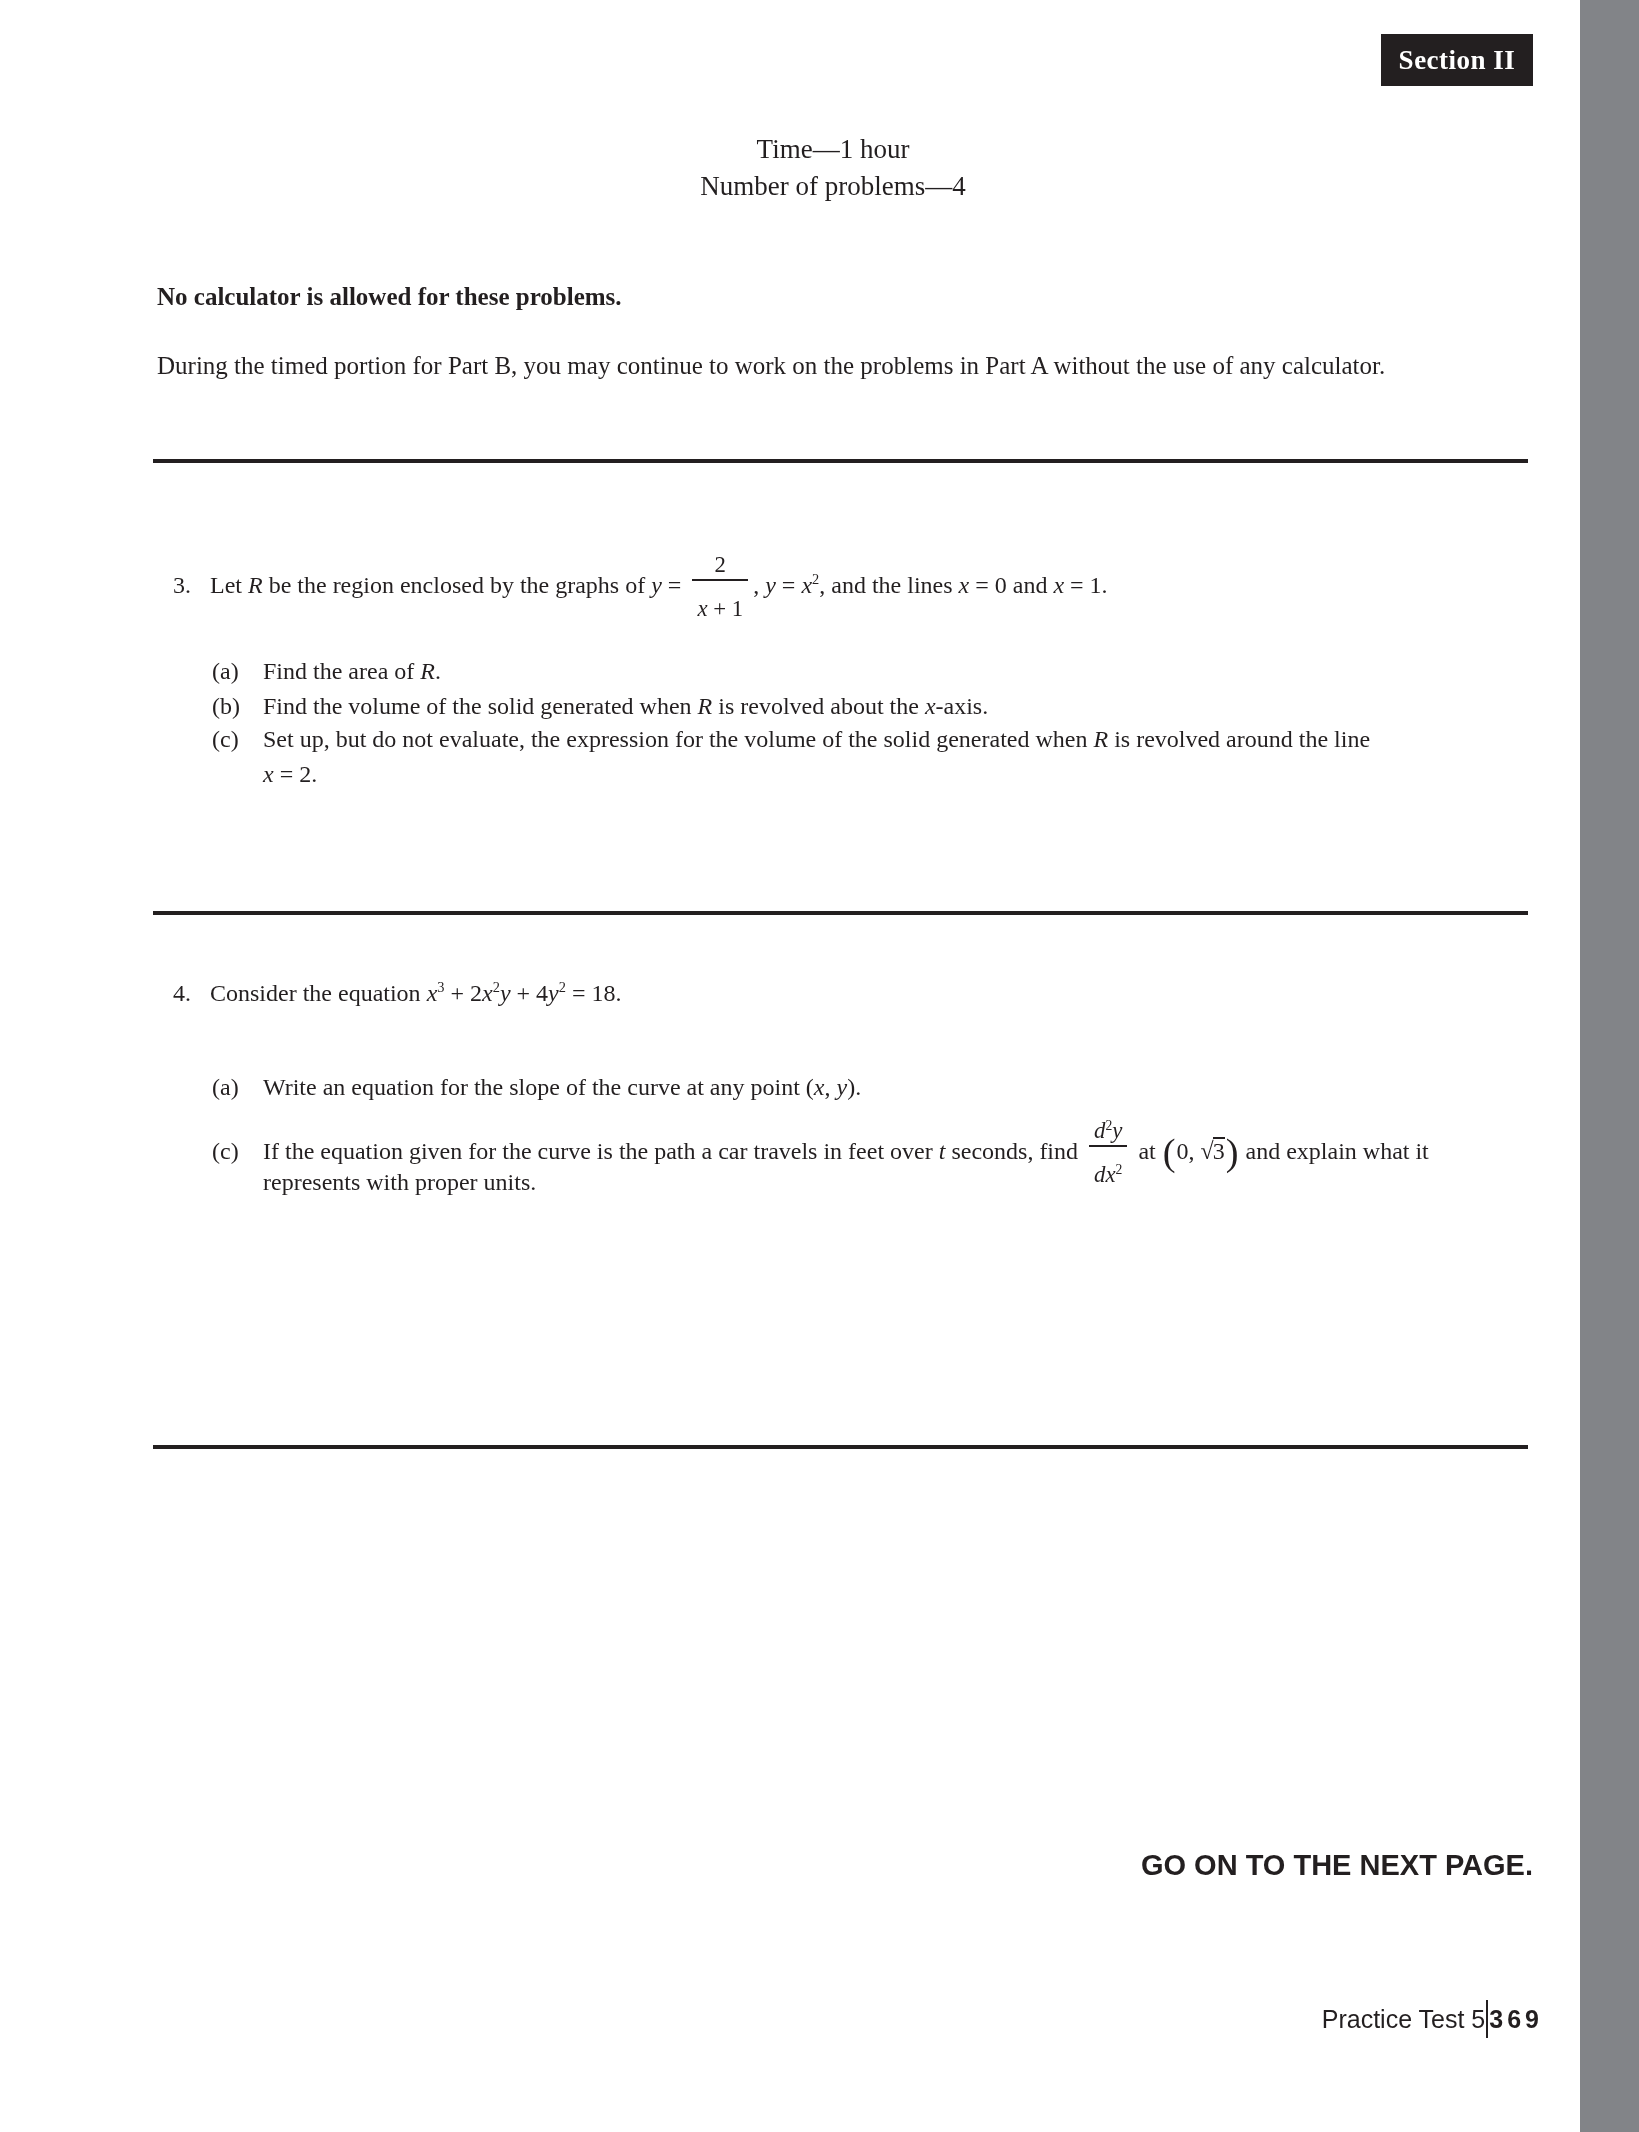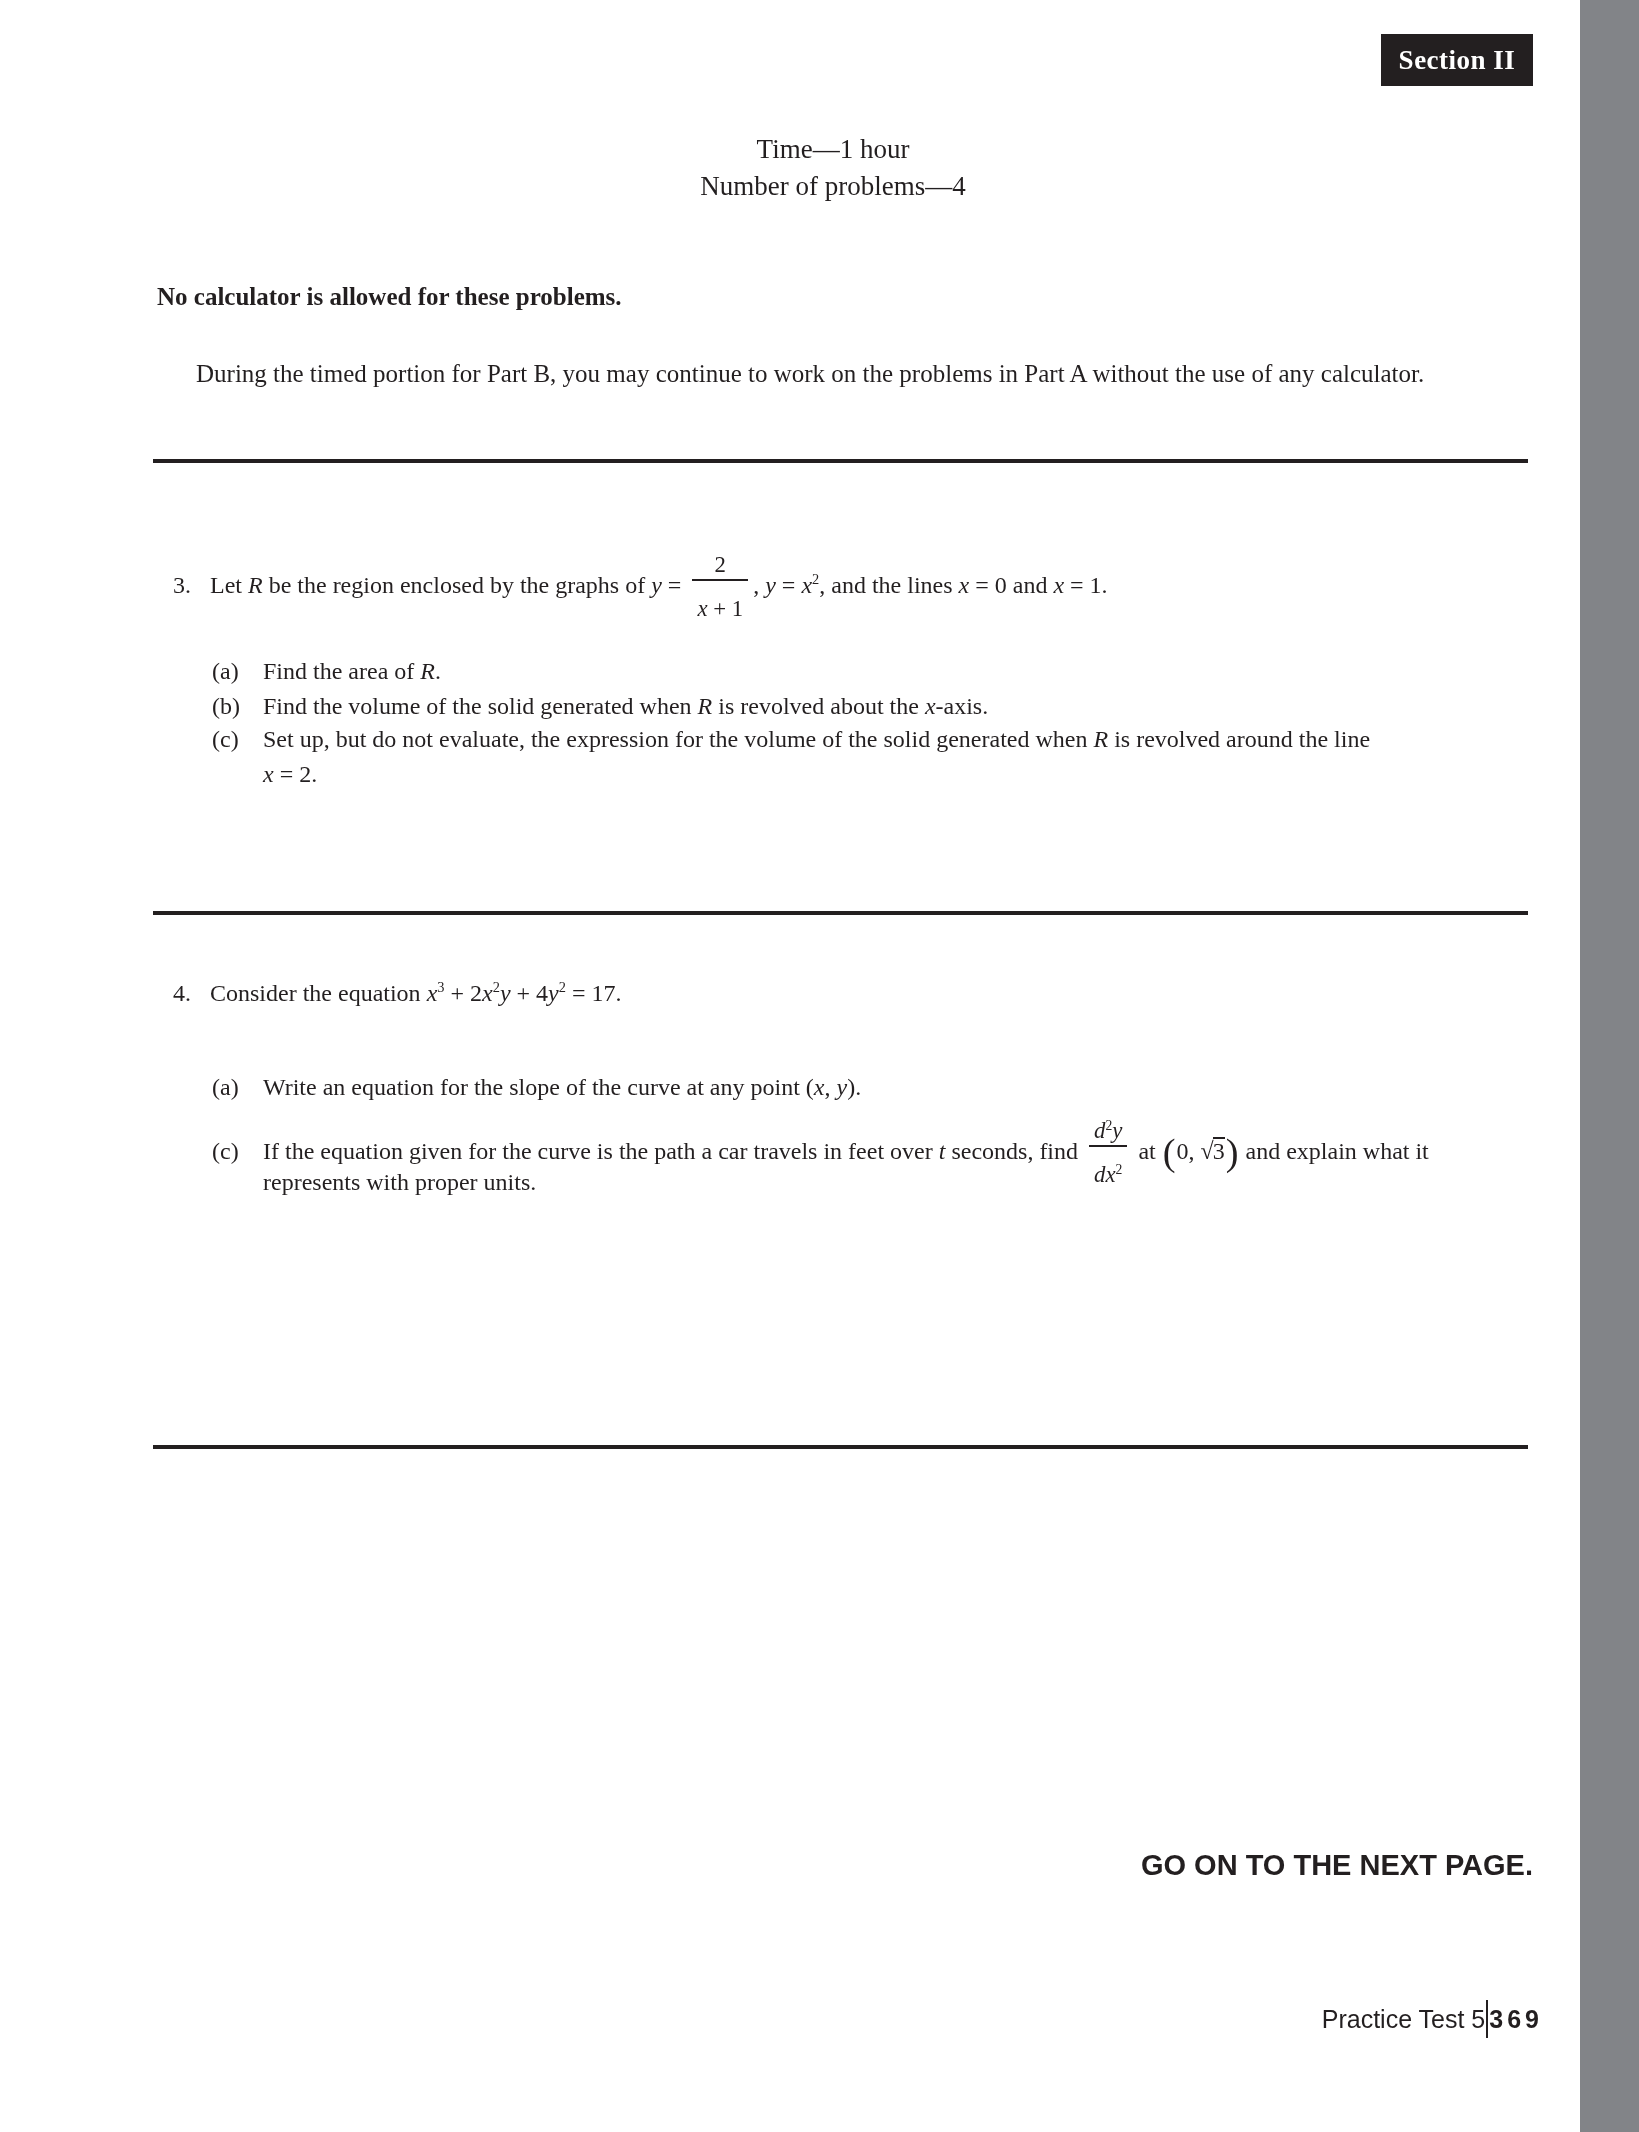--- a/index.html
+++ b/index.html
@@ -40,24 +40,23 @@
   }
   .no-calc {
     position: absolute;
     left: 157px; top: 283px;
     font-weight: bold;
     font-size: 25px;
     white-space: nowrap;
   }
   .during {
     position: absolute;
-    left: 157px; top: 360px;
+    left: 157px; top: 352px;
     font-size: 25px;
     white-space: nowrap;
-    margin-left: 39px;
   }
   .rule {
     position: absolute;
     left: 153px;
     width: 1375px;
     height: 4px;
     background: #231f20;
   }
   .row {
     position: absolute;
@@ -147,21 +146,21 @@
   <div class="row part-row" style="top:691px">
     <span class="plabel">(b)</span><span class="rich"><span>Find the volume of the solid generated when </span><span class="it">R</span><span> is revolved about the </span><span class="it">x</span><span>-axis.</span></span>
   </div>
   <div class="row cont-row" style="top:759px">
     <span class="rich"><span class="it">x</span><span> = 2.</span></span>
   </div>
 
   <div class="rule" style="top:911px"></div>
 
   <div class="row stem-row" style="top:978px">
-    <span class="pnum">4.</span><span class="rich"><span>Consider the equation </span><span class="it">x</span><span class="sup">3</span><span> + 2</span><span class="it">x</span><span class="sup">2</span><span class="it">y</span><span> + 4</span><span class="it">y</span><span class="sup">2</span><span> = 17.</span></span>
+    <span class="pnum">4.</span><span class="rich"><span>Consider the equation </span><span class="it">x</span><span class="sup">3</span><span> + 2</span><span class="it">x</span><span class="sup">2</span><span class="it">y</span><span> + 4</span><span class="it">y</span><span class="sup">2</span><span> = 18.</span></span>
   </div>
   <div class="row part-row" style="top:1072px">
     <span class="plabel">(a)</span><span class="rich"><span>Write an equation for the slope of the curve at any point (</span><span class="it">x</span><span>, </span><span class="it">y</span><span>).</span></span>
   </div>
   <div class="row part-row" style="top:1118px">
     <span class="plabel">(c)</span><span class="rich"><span>If the equation given for the curve is the path a car travels in feet over </span><span class="it">t</span><span> seconds, find </span><span class="frac"><span class="num"><span class="it">d</span><span class="sup">2</span><span class="it">y</span></span><span class="den"><span class="it">dx</span><span class="sup">2</span></span></span><span> at </span><span class="bigparen">(</span><span><span>0, </span><span class="sqrt"><span class="rad">√</span><span class="radicand"><span>3</span></span></span></span><span class="bigparen">)</span><span> and explain what it</span></span>
   </div>
   <div class="row cont-row" style="top:1167px">
     <span class="rich"><span>represents with proper units.</span></span>
   </div>

